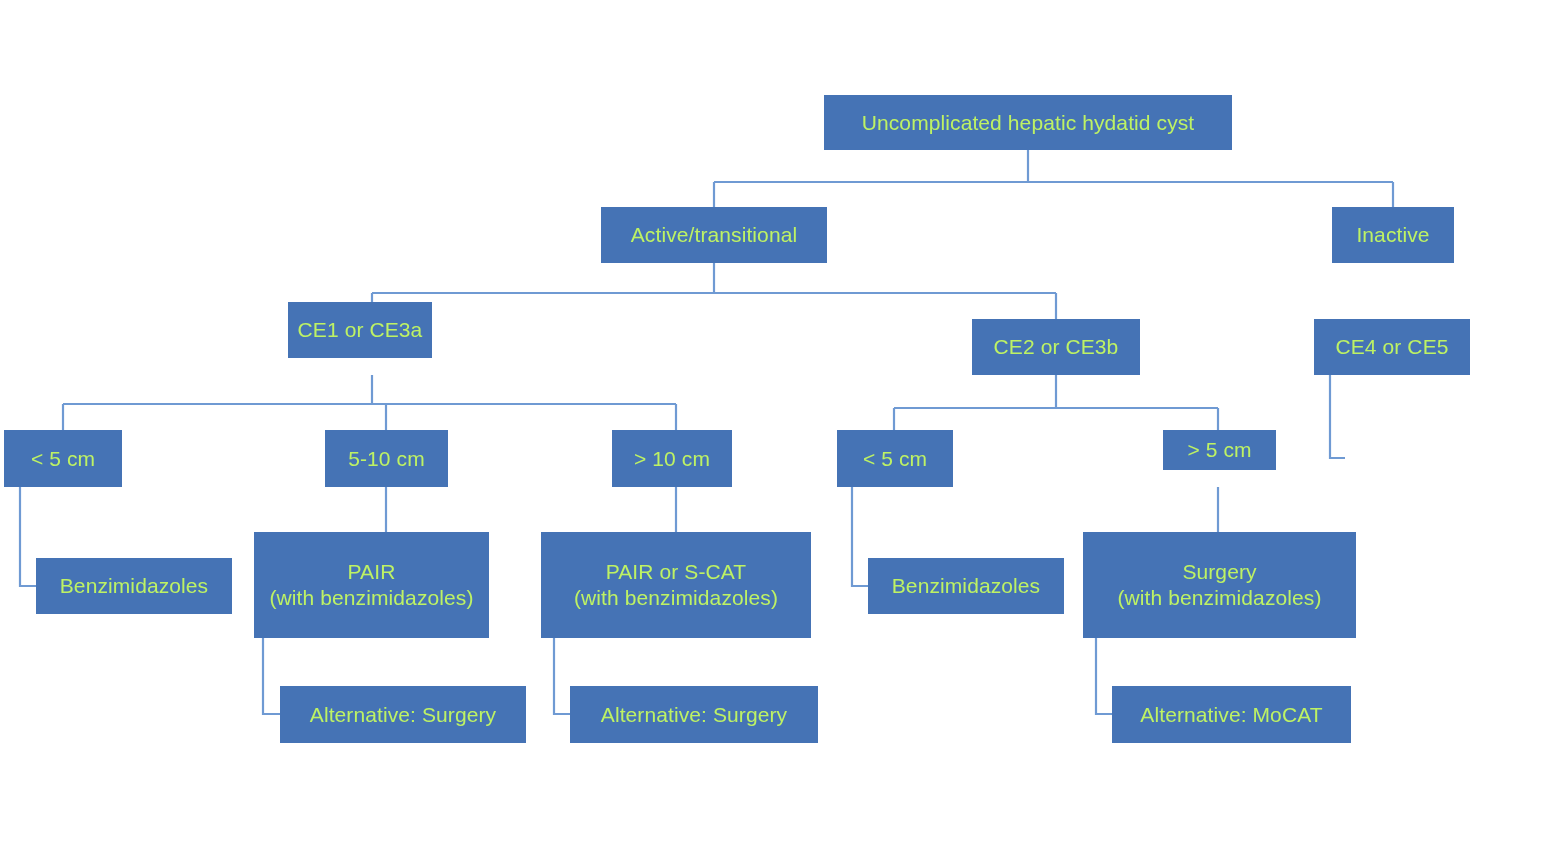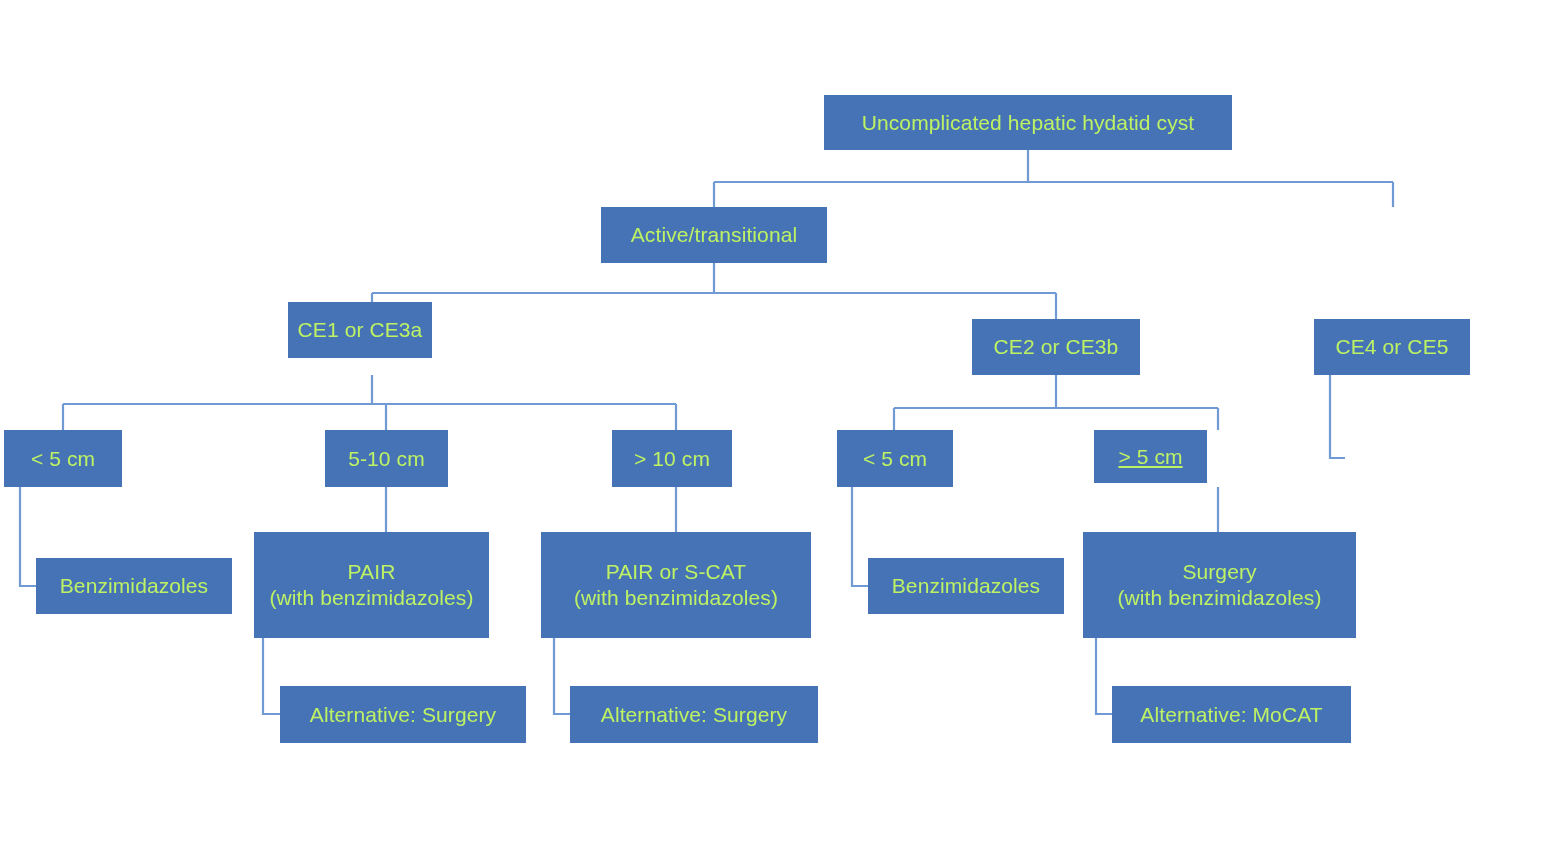--- a/index.html
+++ b/index.html
@@ -95,20 +95,23 @@
   </svg>
 
   <div class="node" style="left:824px; top:95px; width:408px; height:55px;">
     <span>Uncomplicated hepatic hydatid cyst</span>
   </div>
 
   <div class="node" style="left:601px; top:207px; width:226px; height:56px;">
     <span>Active/transitional</span>
   </div>
 
+  <div class="node" style="left:1332px; top:207px; width:122px; height:56px;">
+    <span>Inactive</span>
+  </div>
 
   <div class="node" style="left:288px; top:302px; width:144px; height:56px;">
     <span>CE1 or CE3a</span>
   </div>
 
   <div class="node" style="left:972px; top:319px; width:168px; height:56px;">
     <span>CE2 or CE3b</span>
   </div>
 
   <div class="node" style="left:1314px; top:319px; width:156px; height:56px;">
@@ -124,21 +127,21 @@
   </div>
 
   <div class="node" style="left:612px; top:430px; width:120px; height:57px;">
     <span>&gt; 10 cm</span>
   </div>
 
   <div class="node" style="left:837px; top:430px; width:116px; height:57px;">
     <span>&lt; 5 cm</span>
   </div>
 
-  <div class="node" style="left:1094px; top:430px; width:113px; height:53px;text-decoration:underline;">
+  <div class="node" style="left:1163px; top:430px; width:113px; height:40px;">
     <span>&gt; 5 cm</span>
   </div>
 
 
   <div class="node" style="left:36px; top:558px; width:196px; height:56px;">
     <span>Benzimidazoles</span>
   </div>
 
   <div class="node" style="left:254px; top:532px; width:235px; height:106px;">
     <span>

